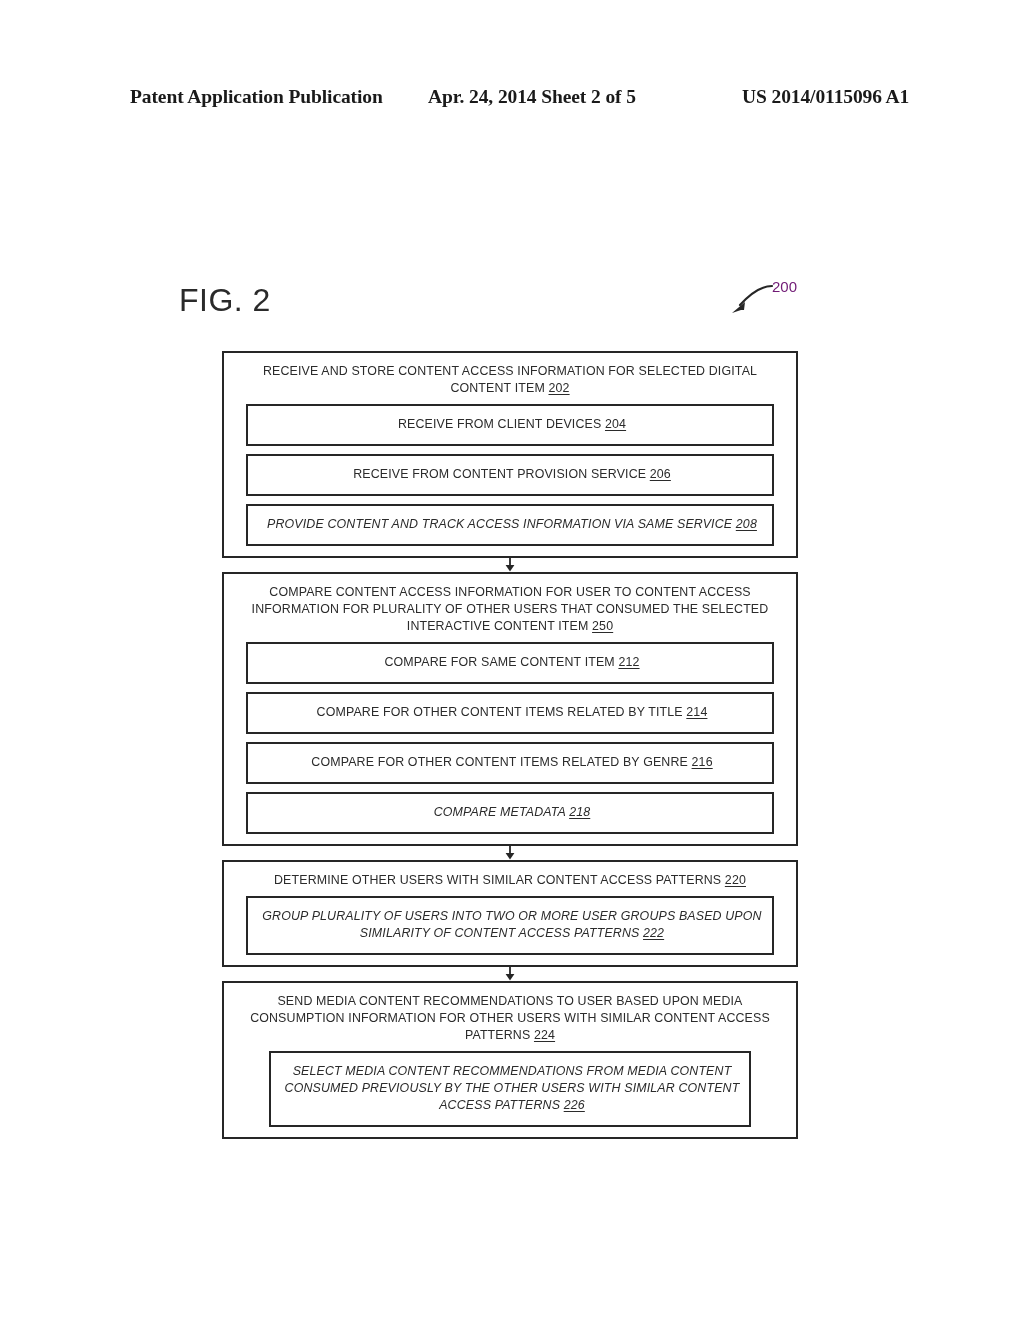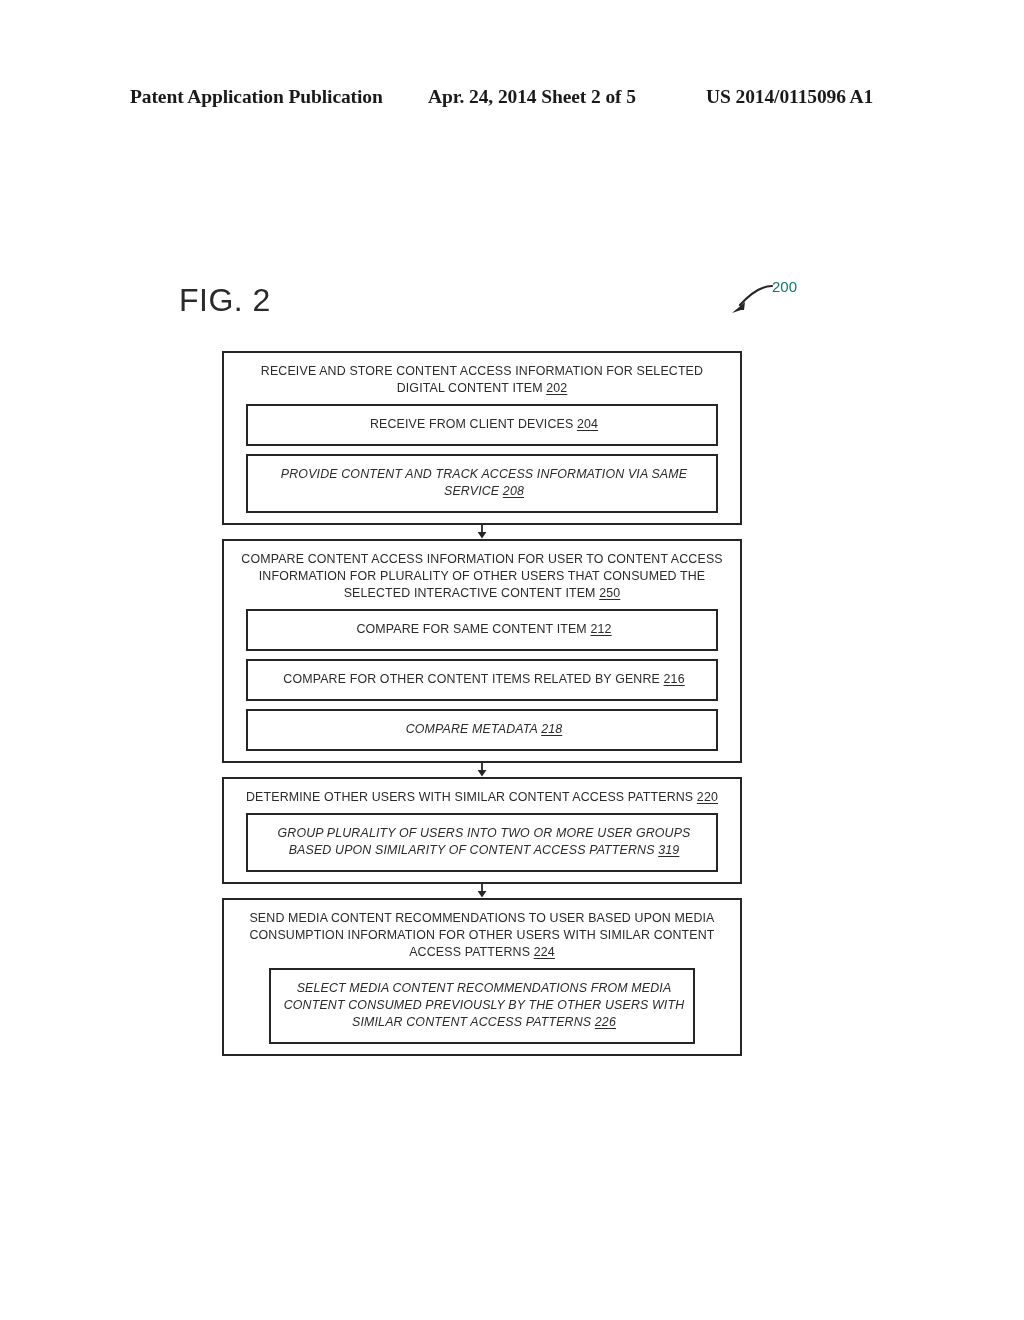--- a/index.html
+++ b/index.html
@@ -28,21 +28,21 @@
     flex-direction: row;
     align-items: baseline;
     font-family: "Liberation Serif", serif;
     font-weight: bold;
     font-size: 19.5px;
     letter-spacing: -0.1px;
     white-space: nowrap;
   }
   .pub-header .hdr-left   { position: absolute; left: 130px; }
   .pub-header .hdr-mid    { position: absolute; left: 428px; }
-  .pub-header .hdr-right  { position: absolute; left: 706px; }
+  .pub-header .hdr-right  { position: absolute; left: 742px; }
 
   
   .fig-label {
     position: absolute;
     left: 179px;
     top: 282px;
     font-family: "Liberation Sans", sans-serif;
     font-size: 32px;
     font-weight: 400;
     letter-spacing: 0.5px;
@@ -57,29 +57,29 @@
     width: 90px;
     height: 50px;
   }
   .lead-200 svg { display: block; }
   .lead-200-num {
     position: absolute;
     left: 772px;
     top: 278px;
     font-family: "Liberation Sans", sans-serif;
     font-size: 15px;
-    color: #0f766e;
+    color: #701a75;
   }
 
   
   .flow {
     position: absolute;
     left: 222px;
     top: 351px;
-    width: 520px;
+    width: 576px;
   }
 
   
   .block {
     border: 2px solid #262626;
     background: #ffffff;
     box-sizing: border-box;
     padding: 9px 9px 10px 9px;
     position: relative;
   }
@@ -153,20 +153,25 @@
     <div class="block-title">
       <span>RECEIVE AND STORE CONTENT ACCESS INFORMATION FOR SELECTED DIGITAL CONTENT ITEM </span><span class="ref">202</span>
     </div>
     <div class="subbox">
       <div class="subbox-text">
         <span>RECEIVE FROM CLIENT DEVICES </span><span class="ref">204</span>
       </div>
     </div>
     <div class="subbox">
       <div class="subbox-text">
+        <span>RECEIVE FROM CONTENT PROVISION SERVICE </span><span class="ref">206</span>
+      </div>
+    </div>
+    <div class="subbox">
+      <div class="subbox-text">
         <span>PROVIDE CONTENT AND TRACK ACCESS INFORMATION VIA SAME SERVICE </span><span class="ref">208</span>
       </div>
     </div>
   </div>
 
   <div class="connector">
     <svg width="14" height="14" viewBox="0 0 14 14" aria-hidden="true">
       <line x1="7" y1="0" x2="7" y2="8" stroke="#262626" stroke-width="1.8"></line>
       <path d="M2.6,7 L11.4,7 L7,13.4 Z" fill="#262626"></path>
     </svg>
@@ -176,20 +181,25 @@
     <div class="block-title">
       <span>COMPARE CONTENT ACCESS INFORMATION FOR USER TO CONTENT ACCESS INFORMATION FOR PLURALITY OF OTHER USERS THAT CONSUMED THE SELECTED INTERACTIVE CONTENT ITEM </span><span class="ref">250</span>
     </div>
     <div class="subbox">
       <div class="subbox-text">
         <span>COMPARE FOR SAME CONTENT ITEM </span><span class="ref">212</span>
       </div>
     </div>
     <div class="subbox">
       <div class="subbox-text">
+        <span>COMPARE FOR OTHER CONTENT ITEMS RELATED BY TITLE </span><span class="ref">214</span>
+      </div>
+    </div>
+    <div class="subbox">
+      <div class="subbox-text">
         <span>COMPARE FOR OTHER CONTENT ITEMS RELATED BY GENRE </span><span class="ref">216</span>
       </div>
     </div>
     <div class="subbox">
       <div class="subbox-text">
         <span>COMPARE METADATA  </span><span class="ref">218</span>
       </div>
     </div>
   </div>
 
@@ -199,21 +209,21 @@
       <path d="M2.6,7 L11.4,7 L7,13.4 Z" fill="#262626"></path>
     </svg>
   </div>
 
   <div class="block">
     <div class="block-title">
       <span>DETERMINE OTHER USERS WITH SIMILAR CONTENT ACCESS PATTERNS </span><span class="ref">220</span>
     </div>
     <div class="subbox">
       <div class="subbox-text">
-        <span>GROUP PLURALITY OF USERS INTO TWO OR MORE USER GROUPS BASED UPON SIMILARITY OF CONTENT ACCESS PATTERNS </span><span class="ref">319</span>
+        <span>GROUP PLURALITY OF USERS INTO TWO OR MORE USER GROUPS BASED UPON SIMILARITY OF CONTENT ACCESS PATTERNS </span><span class="ref">222</span>
       </div>
     </div>
   </div>
 
   <div class="connector">
     <svg width="14" height="14" viewBox="0 0 14 14" aria-hidden="true">
       <line x1="7" y1="0" x2="7" y2="8" stroke="#262626" stroke-width="1.8"></line>
       <path d="M2.6,7 L11.4,7 L7,13.4 Z" fill="#262626"></path>
     </svg>
   </div>

